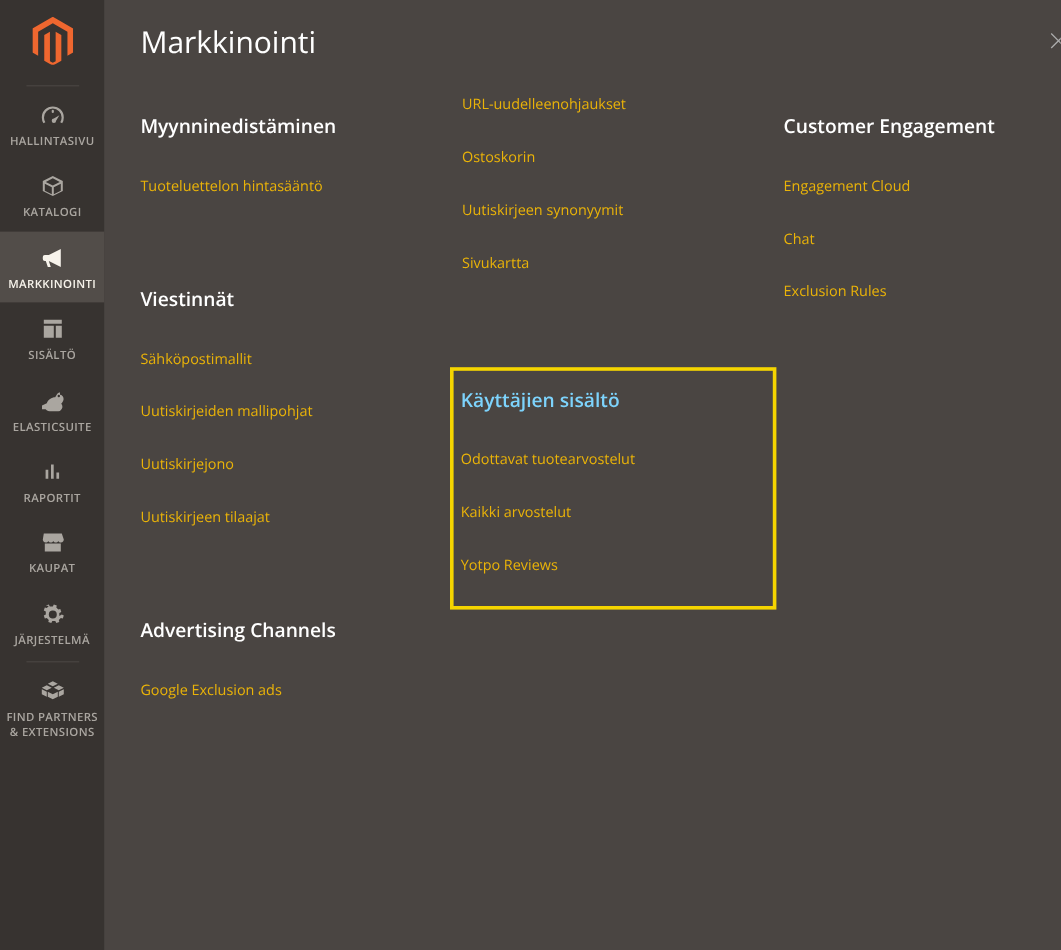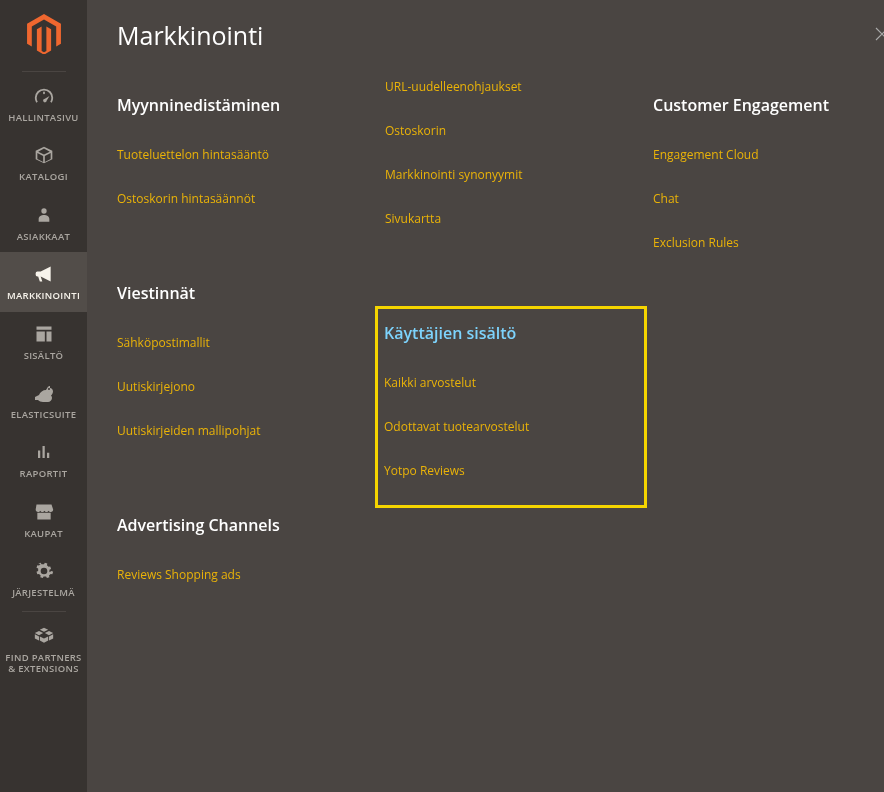--- a/index.html
+++ b/index.html
@@ -142,28 +142,20 @@
 
   <div class="nav-item">
     <span class="icn">
       <svg width="20" height="20" viewBox="0 0 24 24" fill="#aaa6a0">
           <path d="M12 2L2 7v10l10 5 10-5V7L12 2zm0 2.3L19 8l-7 3.5L5 8l7-3.7zM4 9.7l7 3.5v7.1l-7-3.5V9.7zm16 0v7.1l-7 3.5v-7.1l7-3.5z"></path>
         </svg>
     </span>
     <span>KATALOGI</span>
   </div>
 
-  <div class="nav-item">
-    <span class="icn">
-      <svg width="16" height="20" viewBox="0 0 24 24" fill="#aaa6a0">
-          <path d="M12 2a4 4 0 1 0 0 8 4 4 0 0 0 0-8zm0 10c-4 0-8 2-8 6v4h16v-4c0-4-4-6-8-6z"></path>
-        </svg>
-    </span>
-    <span>ASIAKKAAT</span>
-  </div>
 
   <div class="nav-item active">
     <span class="icn">
       <svg width="22" height="20" viewBox="0 0 24 24" fill="#f7f3eb">
           <path d="M20 3L8 9H4a2 2 0 0 0-2 2v2a2 2 0 0 0 2 2h1l2 6h3l-2-6 12 6V3z"></path>
         </svg>
     </span>
     <span>MARKKINOINTI</span>
   </div>
 
@@ -233,43 +225,43 @@
           <path d="M4 4l16 16M20 4L4 20"></path>
         </svg>
     </div>
   </div>
 
   <div class="columns">
 
     <div class="col">
       <div class="section-title">Myynninedistäminen</div>
       <a class="menu-link">Tuoteluettelon hintasääntö</a>
-      <a class="menu-link">Ostoskorin hintasäännöt</a>
 
       <div class="section-gap"></div>
       <div class="section-title">Viestinnät</div>
       <a class="menu-link">Sähköpostimallit</a>
+      <a class="menu-link">Uutiskirjeiden mallipohjat</a>
       <a class="menu-link">Uutiskirjejono</a>
-      <a class="menu-link">Uutiskirjeiden mallipohjat</a>
+      <a class="menu-link">Uutiskirjeen tilaajat</a>
 
       <div class="section-gap"></div>
       <div class="section-title">Advertising Channels</div>
-      <a class="menu-link">Reviews Shopping ads</a>
+      <a class="menu-link">Google Exclusion ads</a>
     </div>
 
     <div class="col">
       <a class="menu-link">URL-uudelleenohjaukset</a>
       <a class="menu-link">Ostoskorin</a>
-      <a class="menu-link">Markkinointi synonyymit</a>
+      <a class="menu-link">Uutiskirjeen synonyymit</a>
       <a class="menu-link">Sivukartta</a>
 
       <div class="highlight-box">
         <div class="section-title">Käyttäjien sisältö</div>
+        <a class="menu-link">Odottavat tuotearvostelut</a>
         <a class="menu-link">Kaikki arvostelut</a>
-        <a class="menu-link">Odottavat tuotearvostelut</a>
         <a class="menu-link">Yotpo Reviews</a>
       </div>
     </div>
 
     <div class="col">
       <div class="section-title">Customer Engagement</div>
       <a class="menu-link">Engagement Cloud</a>
       <a class="menu-link">Chat</a>
       <a class="menu-link">Exclusion Rules</a>
     </div>

